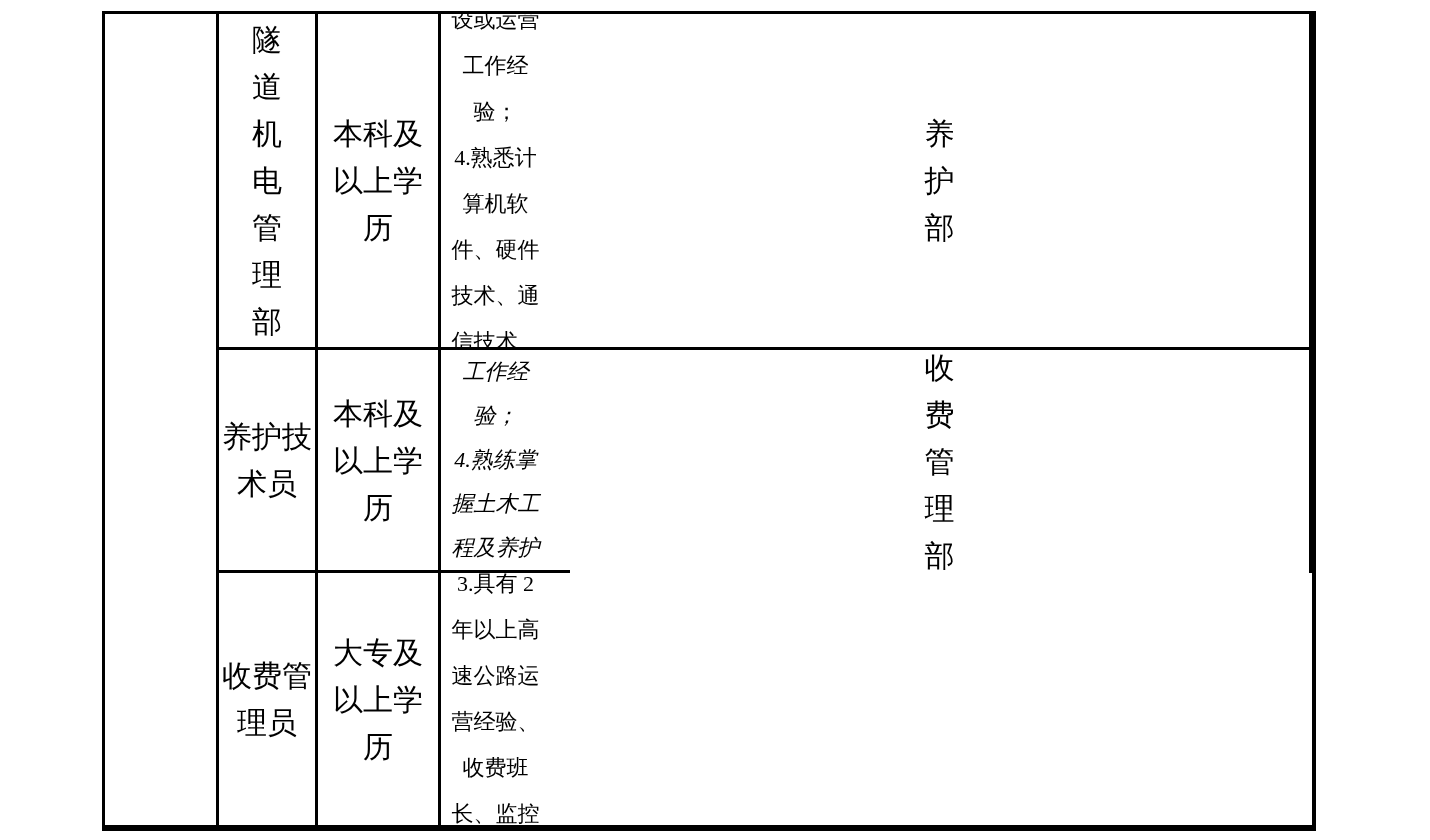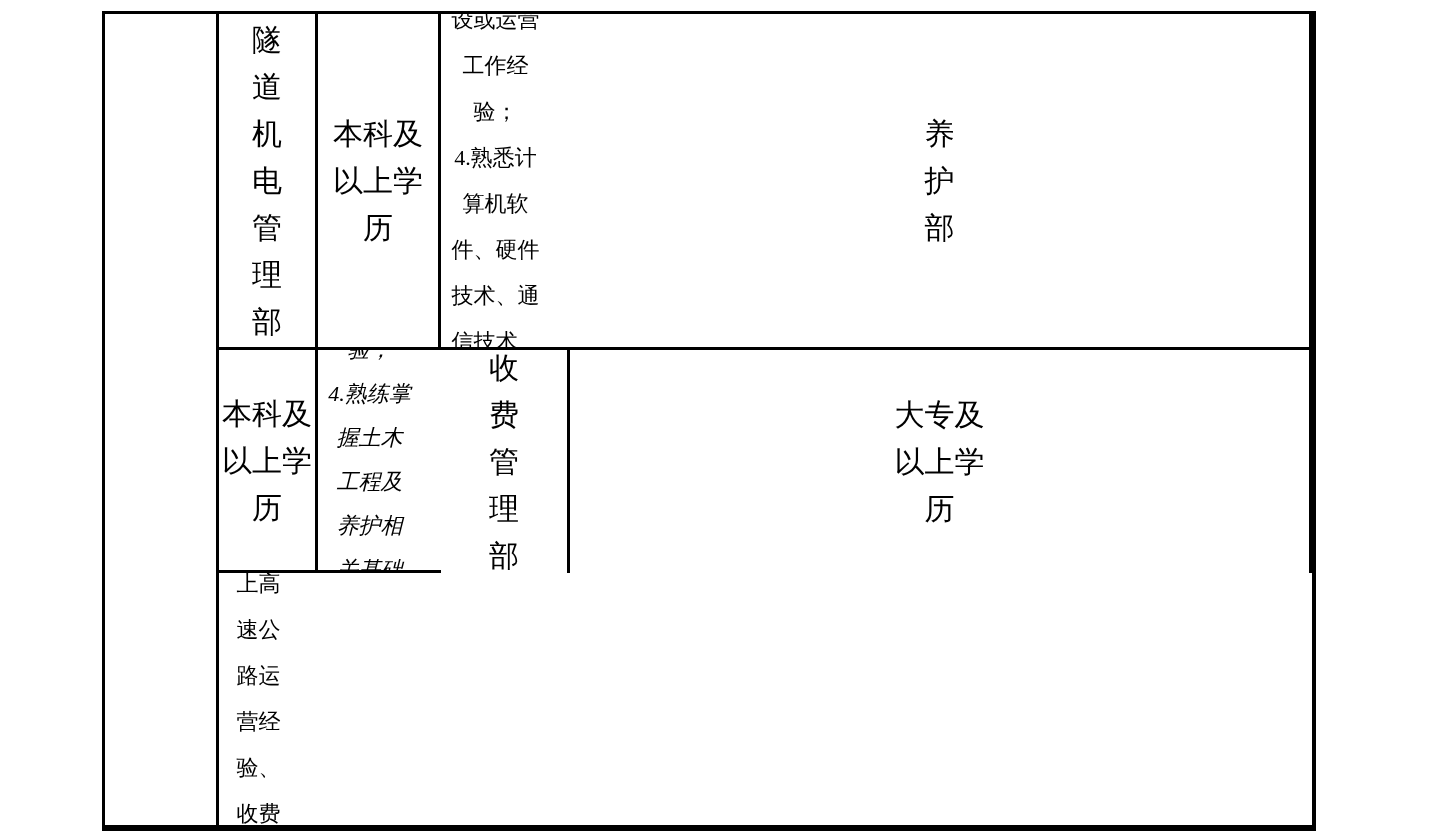--- a/index.html
+++ b/index.html
@@ -87,34 +87,38 @@
 2.计算机、通信、电子技术、自动化、机电一体化等相关
 专业；
 3.具有 2 年以上高速公路建设或运营工作经验；
 4.熟悉计算机软件、硬件技术、通信技术、电子应用及自
 动化控制技术，具有通信故障排查能力，对电子系统问题
 能诊断、排查和简单处理的能力。</div>
 
     <div class="cell br bb center-cell">养
 护
 部</div>
+    <div class="cell br bb center-cell">养护技
+术员</div>
     <div class="cell br bb center-cell">本科及
 以上学
 历</div>
     <div class="cell bb req-cell lh-tight">1.40 岁以下；
 2.公路及相关专业；
 3.具有 2 年以上高速公路建设或运营工作经验；
 4.熟练掌握土木工程及养护相关基础知识，专业知识扎
 实，熟悉各类办公软件，具有较强的综合分析能力。</div>
 
     <div class="cell br center-cell">收
 费
 管
 理
 部</div>
+    <div class="cell br center-cell">收费管
+理员</div>
     <div class="cell br center-cell">大专及
 以上学
 历</div>
     <div class="cell req-cell">0.76 岁以下；
 2.经济、管理、技术类相关专业；
 3.具有 2 年以上高速公路运营经验、收费班长、监控员、
 票据统计或相关财务票据统计工作经验。</div>
 
   </div>
 </div>

